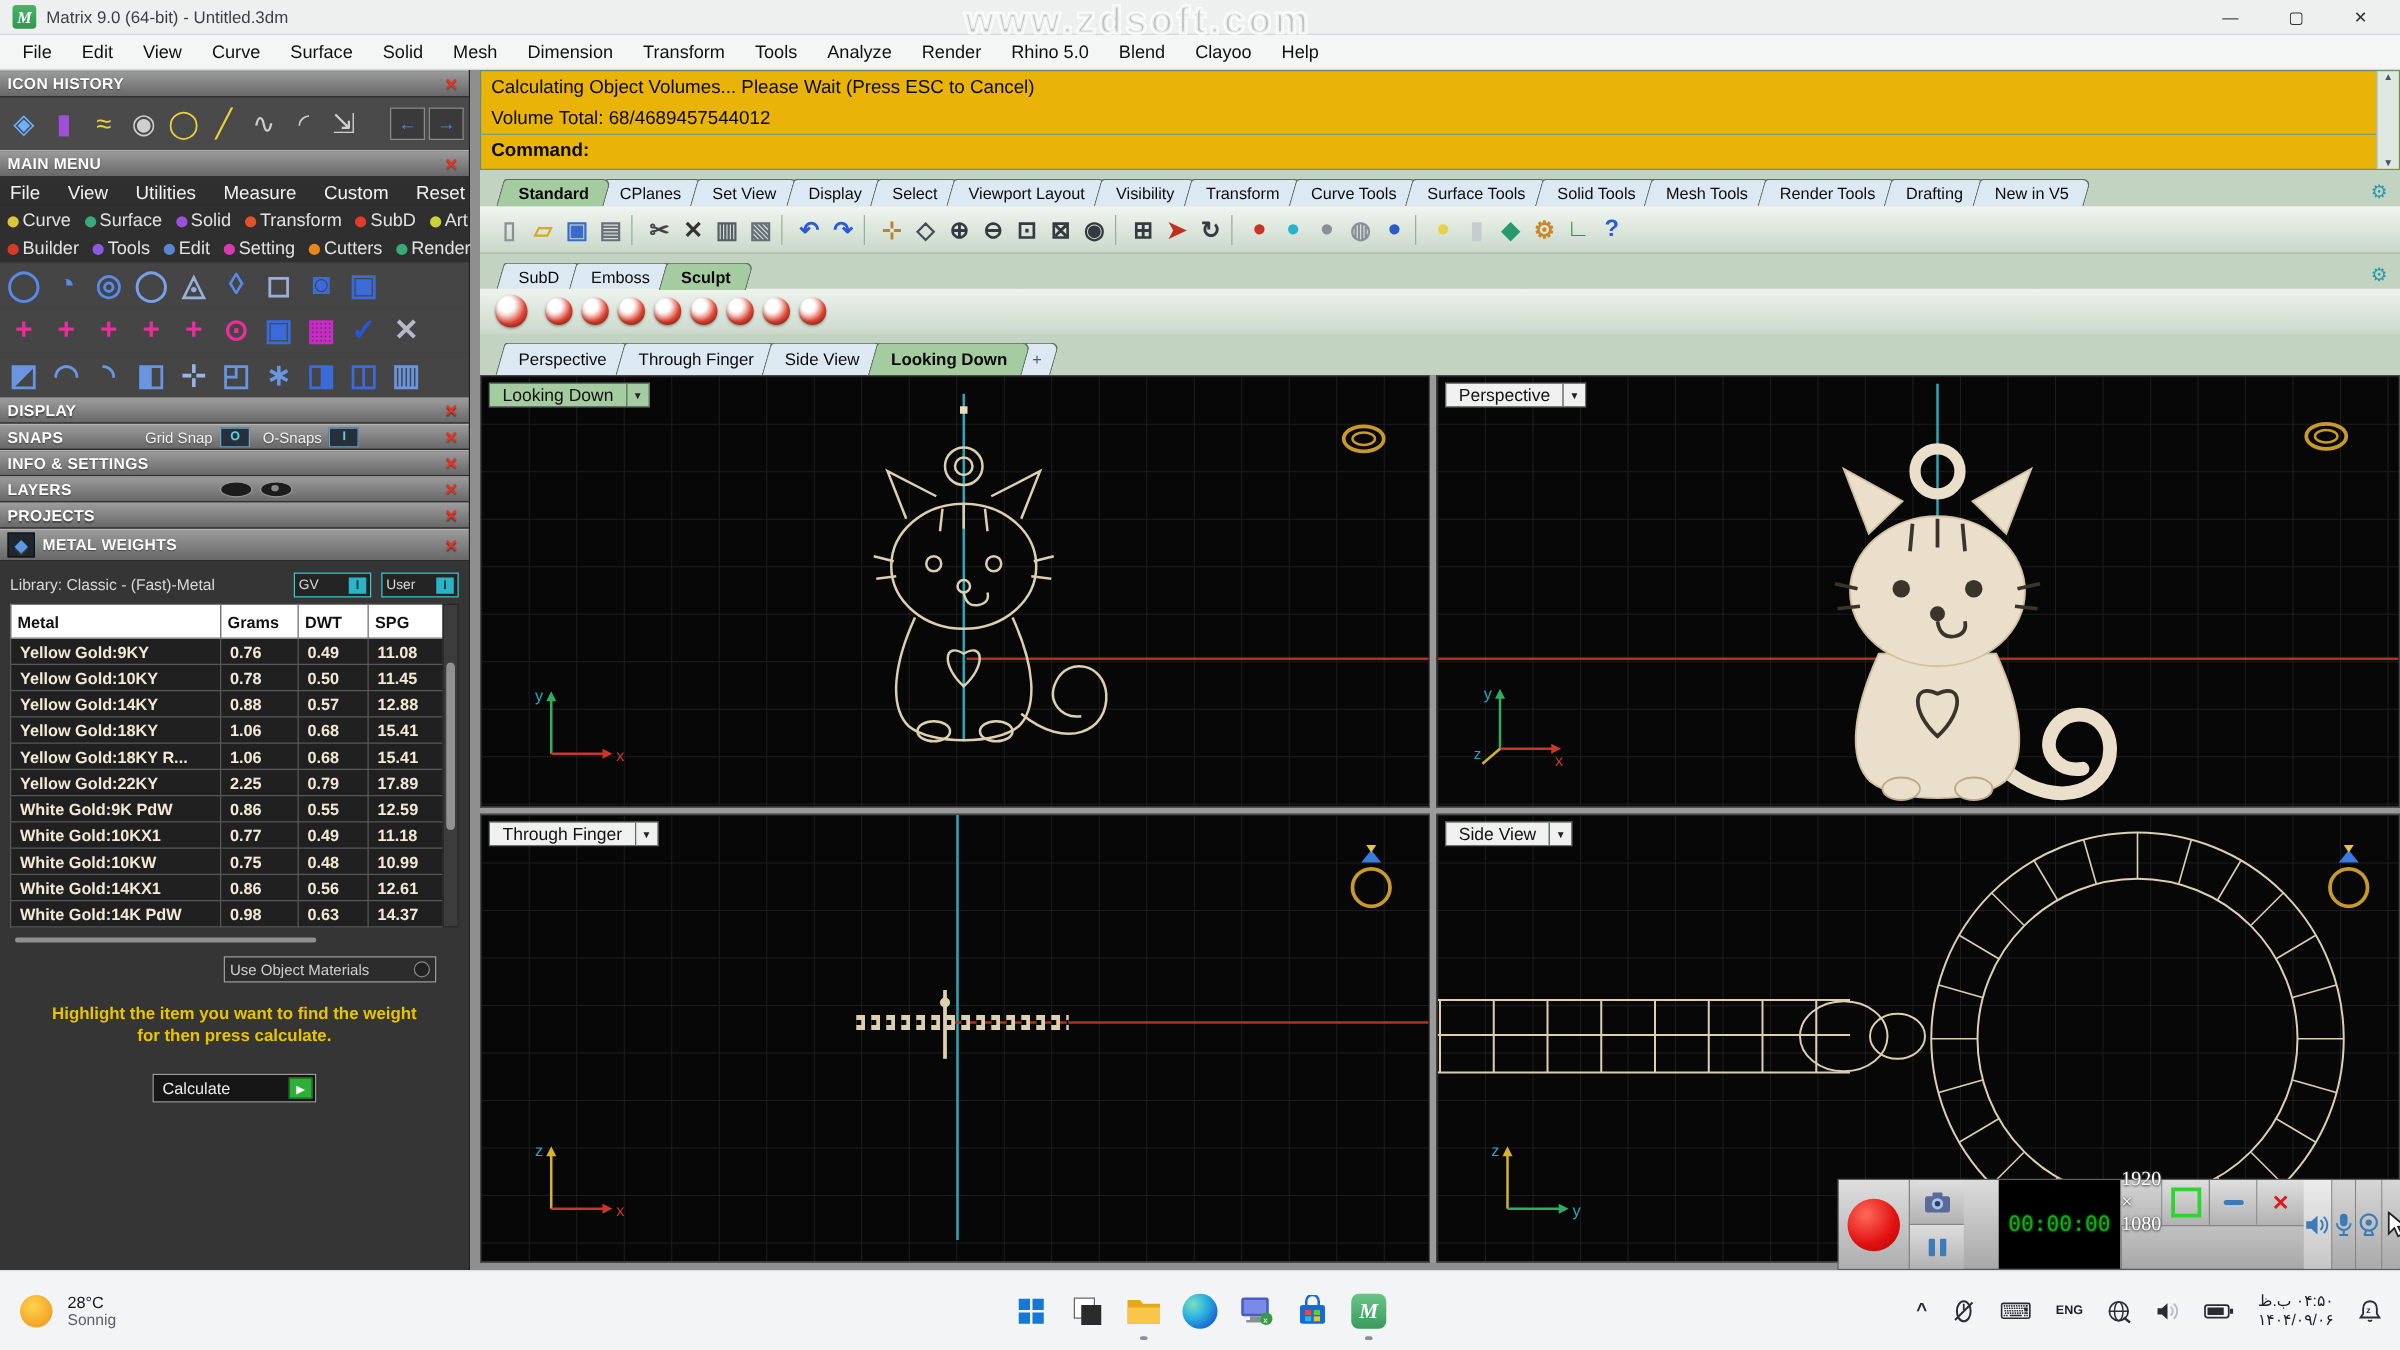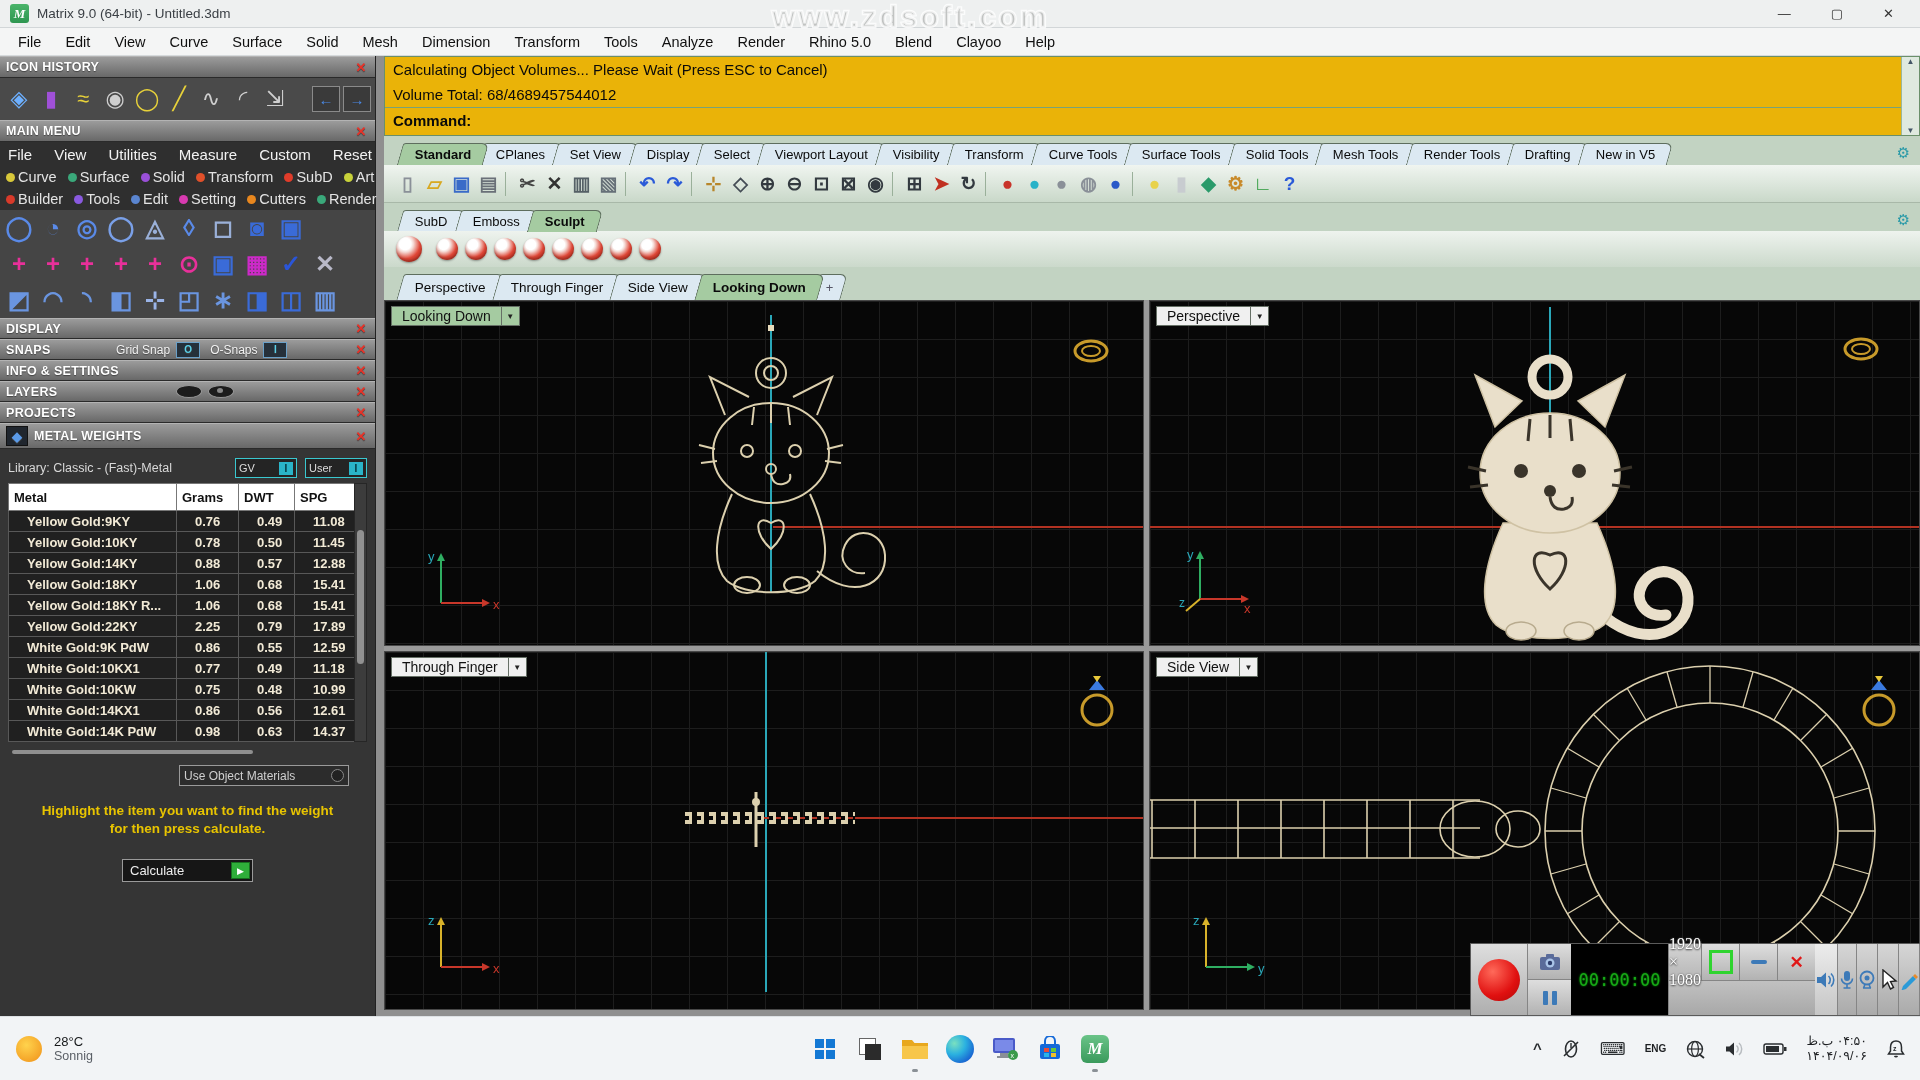--- a/index.html
+++ b/index.html
@@ -54,21 +54,21 @@
   #metalbody{flex:1;background:#353535;display:flex;flex-direction:column;padding:6px 8px 0;box-sizing:border-box;}
   .lib-row{display:flex;align-items:center;color:#d8d8d8;font-size:12.5px;height:26px;flex:none;}
   .pill{width:54px;height:18px;border:1px solid #3ac8d0;background:#242424;display:flex;align-items:center;
     justify-content:space-between;padding:0 3px;color:#ddd;font-size:11px;margin-left:8px;flex:none;}
   .pill b{background:#2ab4c8;color:#00323a;width:14px;height:13px;font-size:10px;display:flex;
     align-items:center;justify-content:center;}
   .mtable{position:relative;margin-top:2px;flex:none;}
   .mtable table{border-collapse:collapse;table-layout:fixed;width:348px;background:#1e1e1e;}
   .mtable th{background:#fff;color:#111;font-size:13px;font-weight:bold;text-align:left;padding:3px 5px;
     border:1px solid #777;height:20px;}
-  .mtable td{color:#f2ead6;font-size:13px;font-weight:bold;padding:1px 18px;border:1px solid #585858;
+  .mtable td{color:#f2ead6;font-size:13px;font-weight:bold;padding:1px 7px;border:1px solid #585858;
     white-space:nowrap;overflow:hidden;height:18px;background:#202020;}
   .vscroll{position:absolute;right:0;top:0;bottom:0;width:13px;background:#3c3c3c;border:1px solid #262626;box-sizing:border-box;}
   .vthumb{position:absolute;left:2px;right:2px;top:18%;height:52%;background:#919191;border-radius:6px;}
   .hscroll{height:10px;margin:5px 20px 0 4px;flex:none;}
   .hthumb{width:72%;height:4px;background:#8f8f8f;border-radius:3px;margin-top:3px;}
   .uom{align-self:flex-end;margin:8px 18px 0 0;width:160px;height:19px;border:1px solid #9a9a9a;background:#2c2c2c;
     color:#cfcfcf;font-size:12px;display:flex;align-items:center;justify-content:space-between;padding:0 4px;flex:none;}
   .uom i{width:11px;height:11px;border:1px solid #888;border-radius:50%;background:#222;}
   .hint{color:#e8c400;font-weight:bold;font-size:13.5px;text-align:center;margin-top:16px;line-height:1.3;flex:none;}
   .calcbtn{width:120px;height:21px;margin:22px auto 0;background:#161616;border:1px solid #9a9a9a;display:flex;
@@ -127,21 +127,21 @@
   .rc{border-right:1px solid #858585;box-sizing:border-box;display:flex;align-items:center;justify-content:center;
     background:linear-gradient(#dedede,#aeaeae);}
   .r-rec{width:57px;flex:none;}
   .recdot{width:42px;height:42px;border-radius:50%;background:radial-gradient(circle at 35% 30%,#ff6a5a,#e01010 60%,#b00808);}
   .r-col2{width:43px;flex:none;display:flex;flex-direction:column;}
   .r-col2>div{flex:1;border-bottom:1px solid #858585;display:flex;align-items:center;justify-content:center;
     background:linear-gradient(#dedede,#b2b2b2);}
   .r-col2>div:last-child{border-bottom:none;}
   .pausebars{display:flex;gap:4px;}
   .pausebars i{width:5px;height:14px;background:#3d7ab8;border-radius:1px;}
-  .r-lcd{width:98px;flex:none;background:#000;display:flex;align-items:center;justify-content:center;}
+  .r-lcd{width:98px;flex:none;background:#000;display:flex;align-items:center;justify-content:center;margin-left:28px;}
   .lcdtxt{font-family:"DejaVu Sans Mono",monospace;font-size:17px;color:#18a818;letter-spacing:0;text-shadow:0 0 2px #0a0;}
   .r-right{flex:1;display:flex;}
   .r-top{height:36px;display:flex;border-bottom:1px solid #858585;}
   .r-res{flex:1;display:flex;align-items:center;justify-content:center;color:#fff;font-size:16px;
     font-family:"Liberation Serif",serif;text-shadow:0 1px 2px #444,0 0 2px #666;border-right:1px solid #858585;
     background:linear-gradient(#d4d4d4,#b6b6b6);}
   .r-btn{width:37px;border-right:1px solid #858585;display:flex;align-items:center;justify-content:center;
     background:linear-gradient(#dedede,#b2b2b2);}
   .r-btn:last-child{border-right:none;}
   .greensq{width:18px;height:18px;border:3px solid #2fd42f;background:transparent;}

